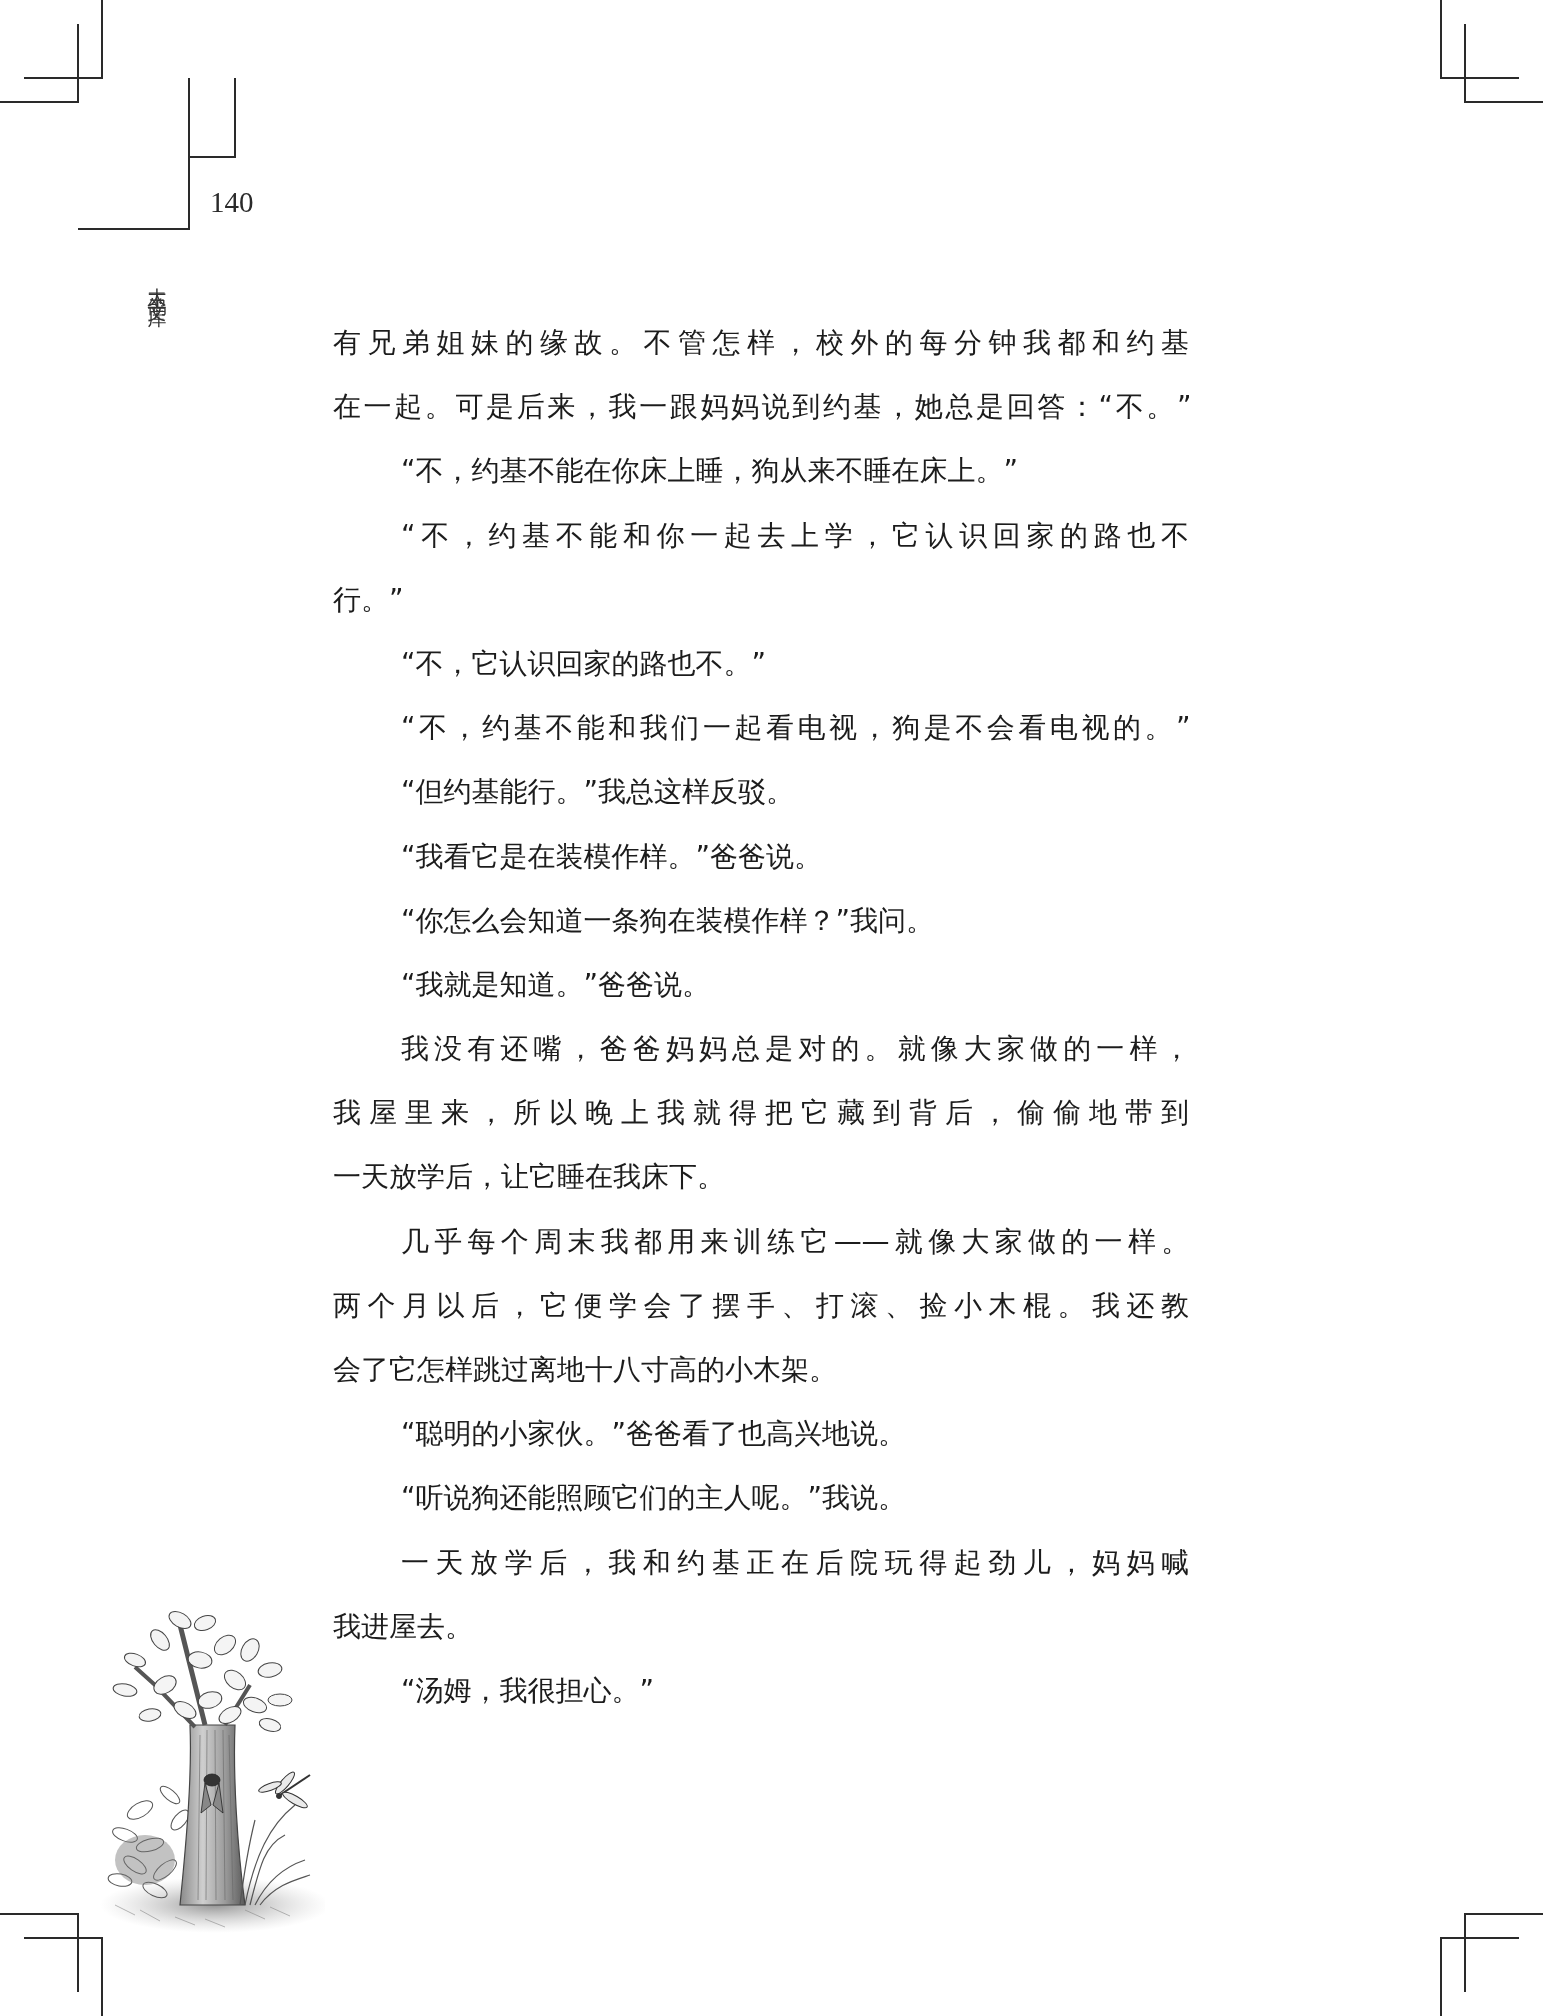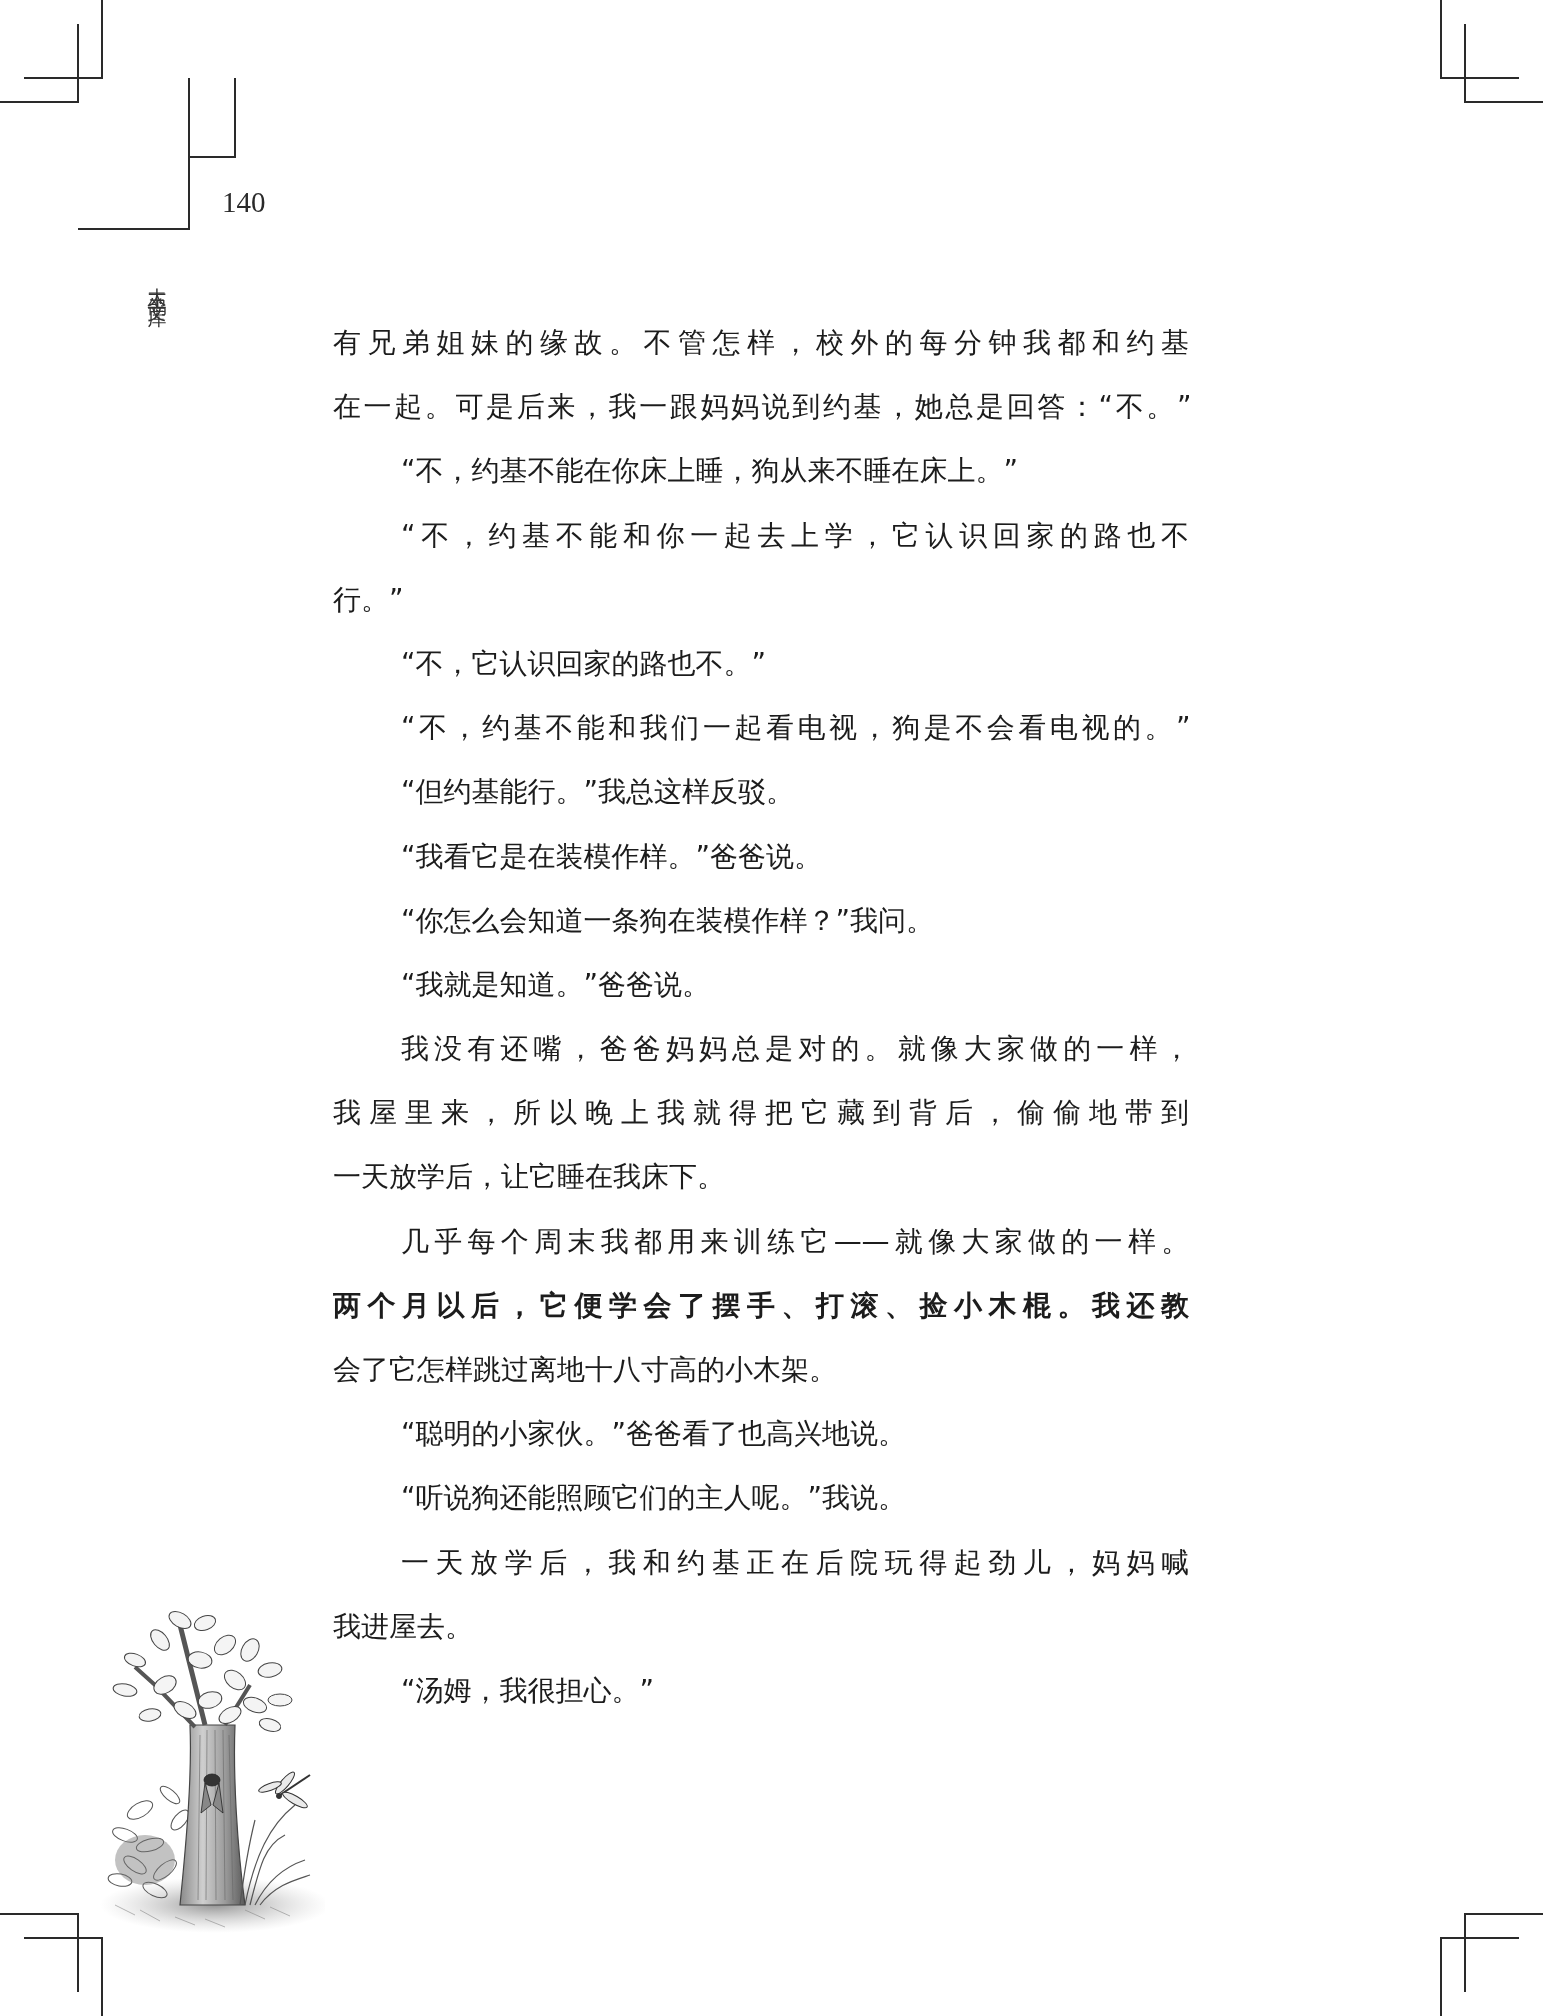--- a/index.html
+++ b/index.html
@@ -17,21 +17,21 @@
   }
   .crop {
     position: absolute;
     background: #2a2a2a;
   }
   .h { height: 2px; }
   .v { width: 2px; }
 
   .page-number {
     position: absolute;
-    left: 222px;
+    left: 210px;
     top: 186px;
     font-family: "Liberation Serif", "DejaVu Serif", serif;
     font-size: 29px;
     color: #2a2a2a;
     letter-spacing: 0px;
   }
   .series-title {
     position: absolute;
     left: 146px;
     top: 272px;
@@ -112,21 +112,21 @@
     <div class="line indent">“不，它认识回家的路也不。”</div>
     <div class="line indent full" style="letter-spacing: -1.52812px;">“不，约基不能和我们一起看电视，狗是不会看电视的。”</div>
     <div class="line indent">“但约基能行。”我总这样反驳。</div>
     <div class="line indent">“我看它是在装模作样。”爸爸说。</div>
     <div class="line indent">“你怎么会知道一条狗在装模作样？”我问。</div>
     <div class="line indent">“我就是知道。”爸爸说。</div>
     <div class="line indent full" style="letter-spacing: -1.54167px;">我没有还嘴，爸爸妈妈总是对的。就像大家做的一样，</div>
     <div class="line full" style="letter-spacing: 0px;">我屋里来，所以晚上我就得把它藏到背后，偷偷地带到</div>
     <div class="line">一天放学后，让它睡在我床下。</div>
     <div class="line indent full" style="letter-spacing: -0.173913px;">几乎每个周末我都用来训练它——就像大家做的一样。</div>
-    <div class="line full" style="letter-spacing: 0px; font-weight: bold;">两个月以后，它便学会了摆手、打滚、捡小木棍。我还教</div>
+    <div class="line full" style="letter-spacing: 0px;">两个月以后，它便学会了摆手、打滚、捡小木棍。我还教</div>
     <div class="line">会了它怎样跳过离地十八寸高的小木架。</div>
     <div class="line indent">“聪明的小家伙。”爸爸看了也高兴地说。</div>
     <div class="line indent">“听说狗还能照顾它们的主人呢。”我说。</div>
     <div class="line indent full" style="letter-spacing: 0px;">一天放学后，我和约基正在后院玩得起劲儿，妈妈喊</div>
     <div class="line">我进屋去。</div>
     <div class="line indent">“汤姆，我很担心。”</div>
   </div>
 
 <svg class="illustration" viewBox="0 0 230 335" xmlns="http://www.w3.org/2000/svg">
   <defs>

